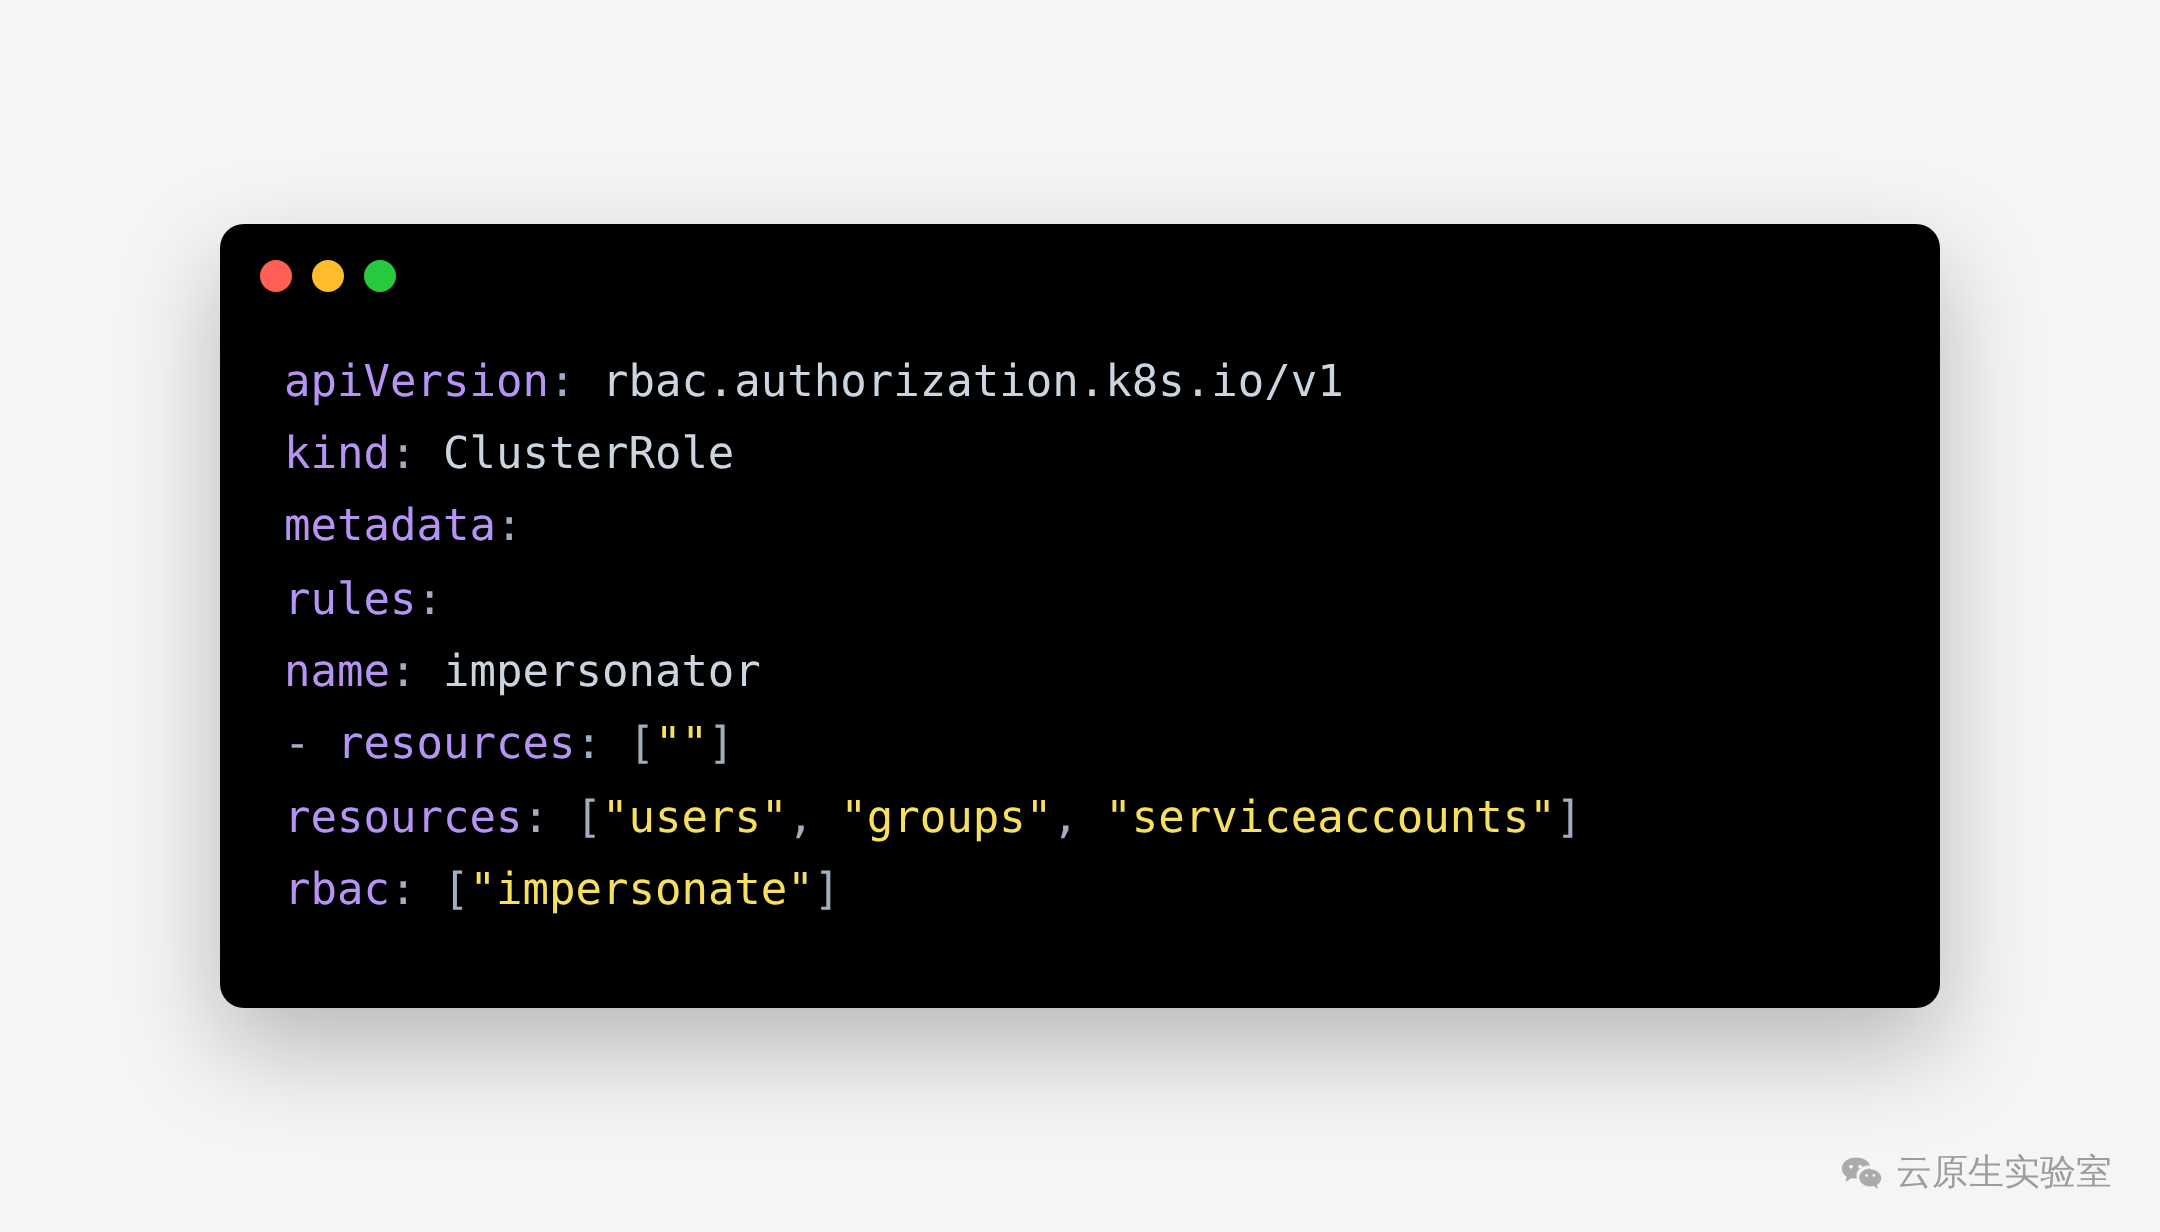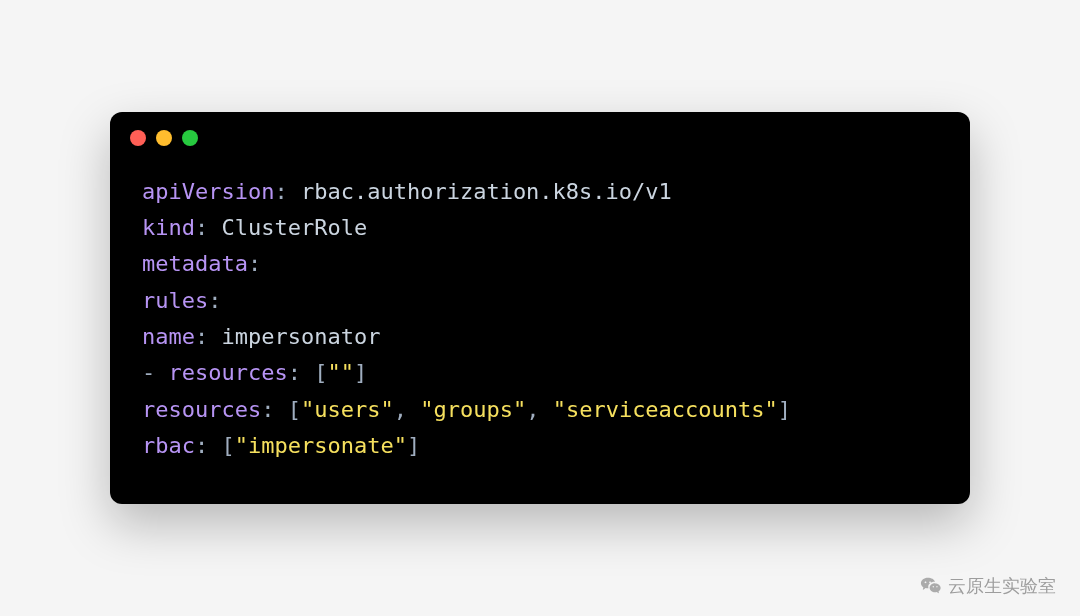--- a/index.html
+++ b/index.html
@@ -45,21 +45,21 @@
     }
     .kw { color: #b794f4; }
     .str { color: #f6e05e; }
     .punct { color: #a0aec0; }
     .val { color: #cbd5e0; }
     .watermark {
       position: absolute;
       bottom: 18px;
       right: 24px;
       display: flex;
-      align-items: center;
+      align-items: flex-end;
       gap: 6px;
       font-family: -apple-system, BlinkMacSystemFont, "Segoe UI", sans-serif;
       font-size: 18px;
       color: #888;
       opacity: 0.8;
     }
     .watermark-icon {
       width: 22px;
       height: 22px;
       fill: #999;

